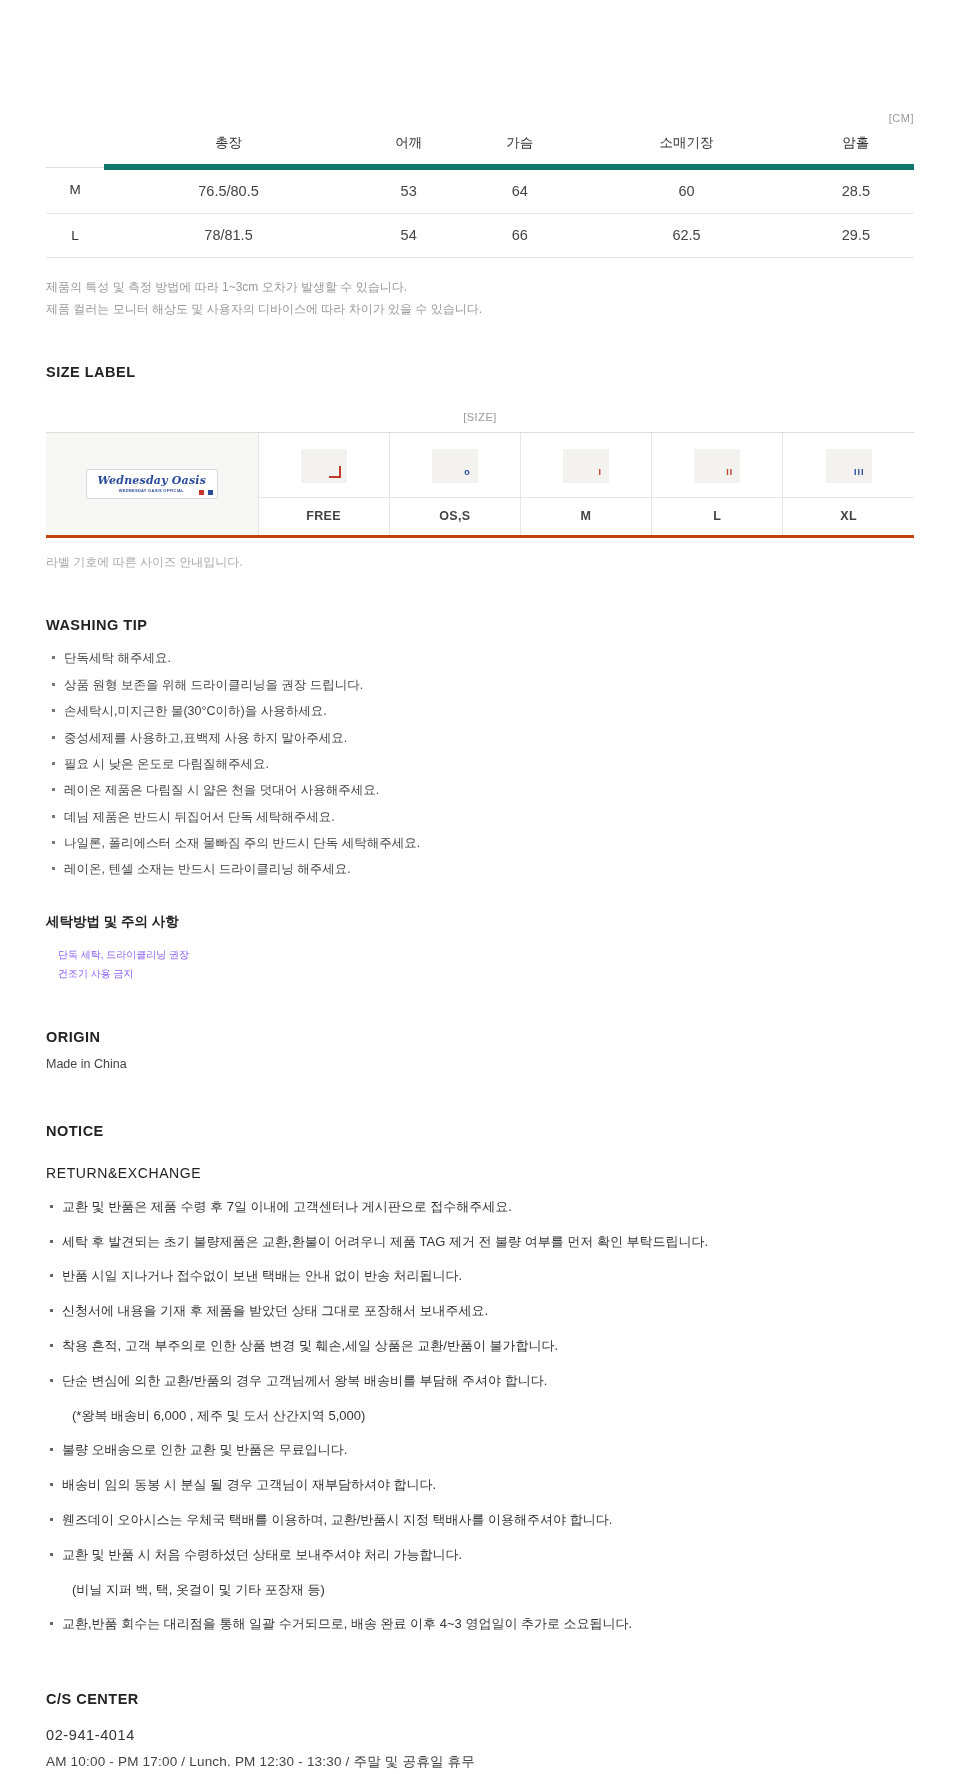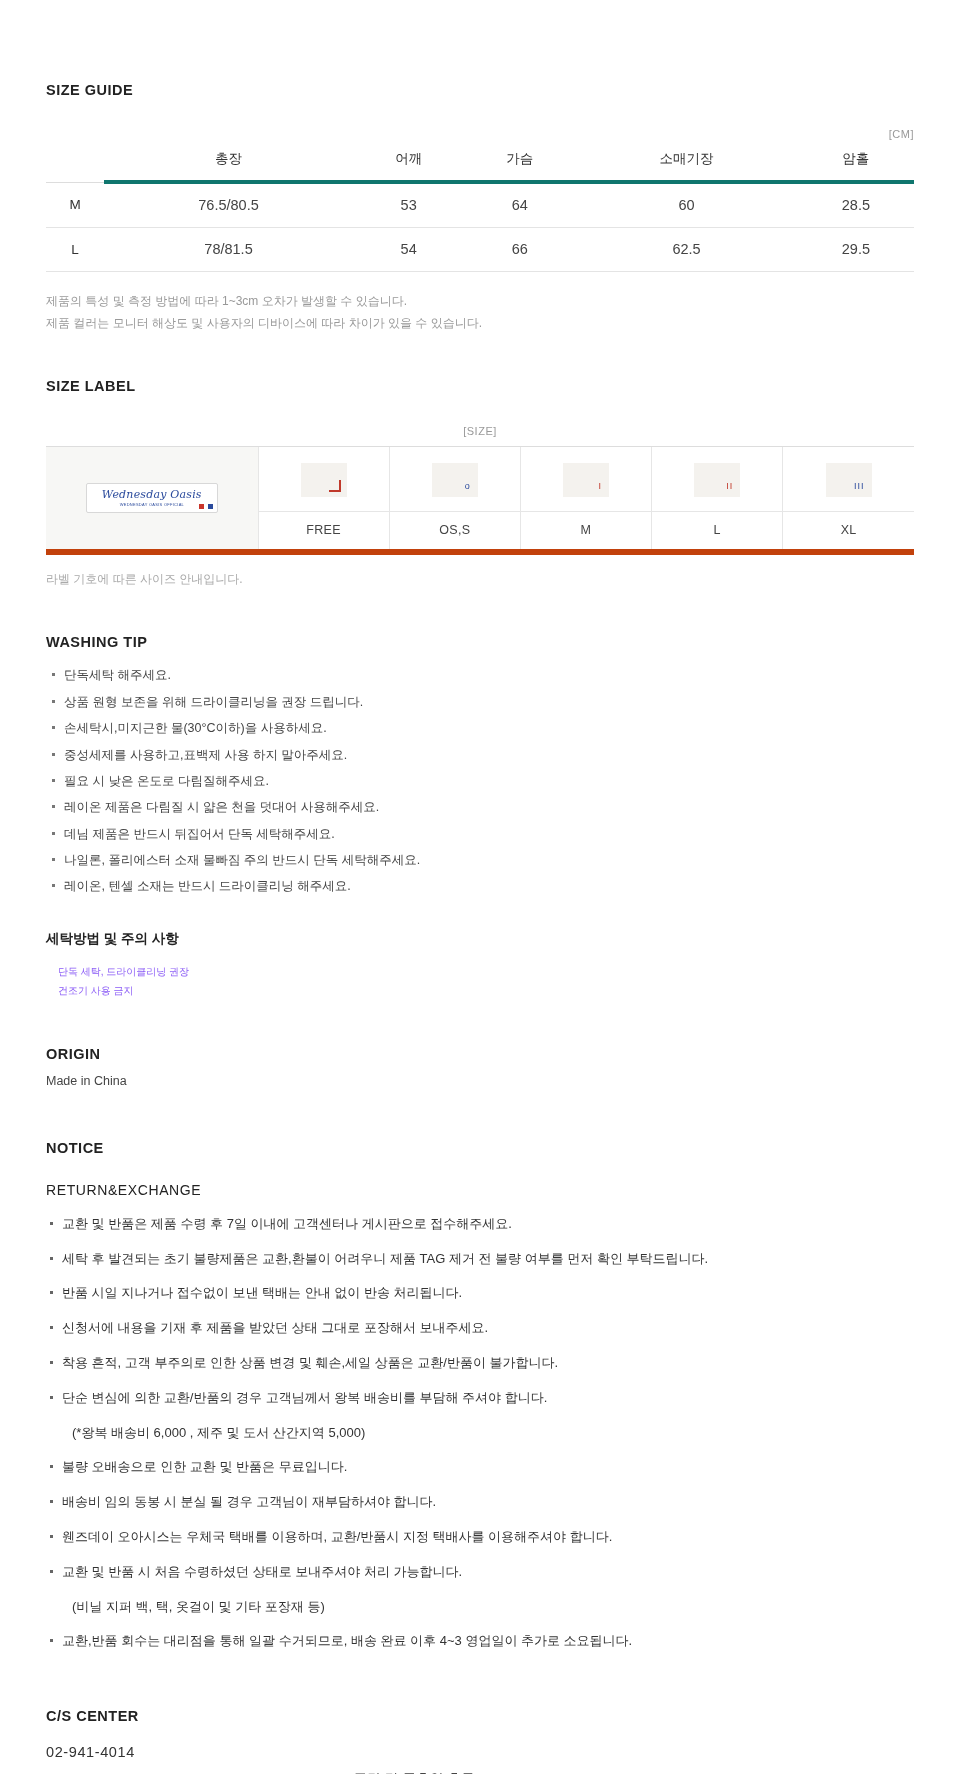--- a/index.html
+++ b/index.html
@@ -55,21 +55,21 @@
     border-collapse: collapse;
     font-size: 14px;
     color: #333;
   }
   table.size-table th {
     font-weight: 400;
     font-size: 13.5px;
     color: #333;
     padding: 10px 0 12px 0;
     text-align: center;
-    border-bottom: 4px solid #0f766e;
+    border-bottom: 6px solid #0f766e;
   }
   table.size-table th.row-head-blank {
     width: 58px;
     border-bottom: 1px solid #dddddd;
   }
   table.size-table td {
     padding: 13px 0 14px 0;
     text-align: center;
     border-bottom: 1px solid #e4e4e4;
     font-size: 14.5px;
@@ -93,21 +93,22 @@
   .size-word {
     text-align: center;
     font-size: 11px;
     color: #999999;
     letter-spacing: 0.5px;
     margin-top: 31px;
   }
   .label-table-wrap {
     margin-top: 9px;
     border-top: 1px solid #dddddd;
-    border-bottom: 6px solid #c2410c;
+    border-bottom: 3px solid #c2410c;
+    font-weight: bold;
   }
   table.label-table {
     width: 100%;
     border-collapse: collapse;
     table-layout: fixed;
   }
   table.label-table td {
     border-right: 1px solid #e6e6e6;
     vertical-align: middle;
     text-align: center;
@@ -288,21 +289,20 @@
     letter-spacing: 0.2px;
   }
 </style>
 </head>
 <body>
 
 <div class="page">
   <div class="content">
 
     <section>
-      <h2 class="section-title">SIZE GUIDE</h2>
       <div class="unit-label" style="margin-top:30px;">[CM]</div>
       <table class="size-table">
         <thead>
           <tr>
             <th class="row-head-blank"></th>
             <th>총장</th>
             <th>어깨</th>
             <th>가슴</th>
             <th>소매기장</th>
             <th>암홀</th>

